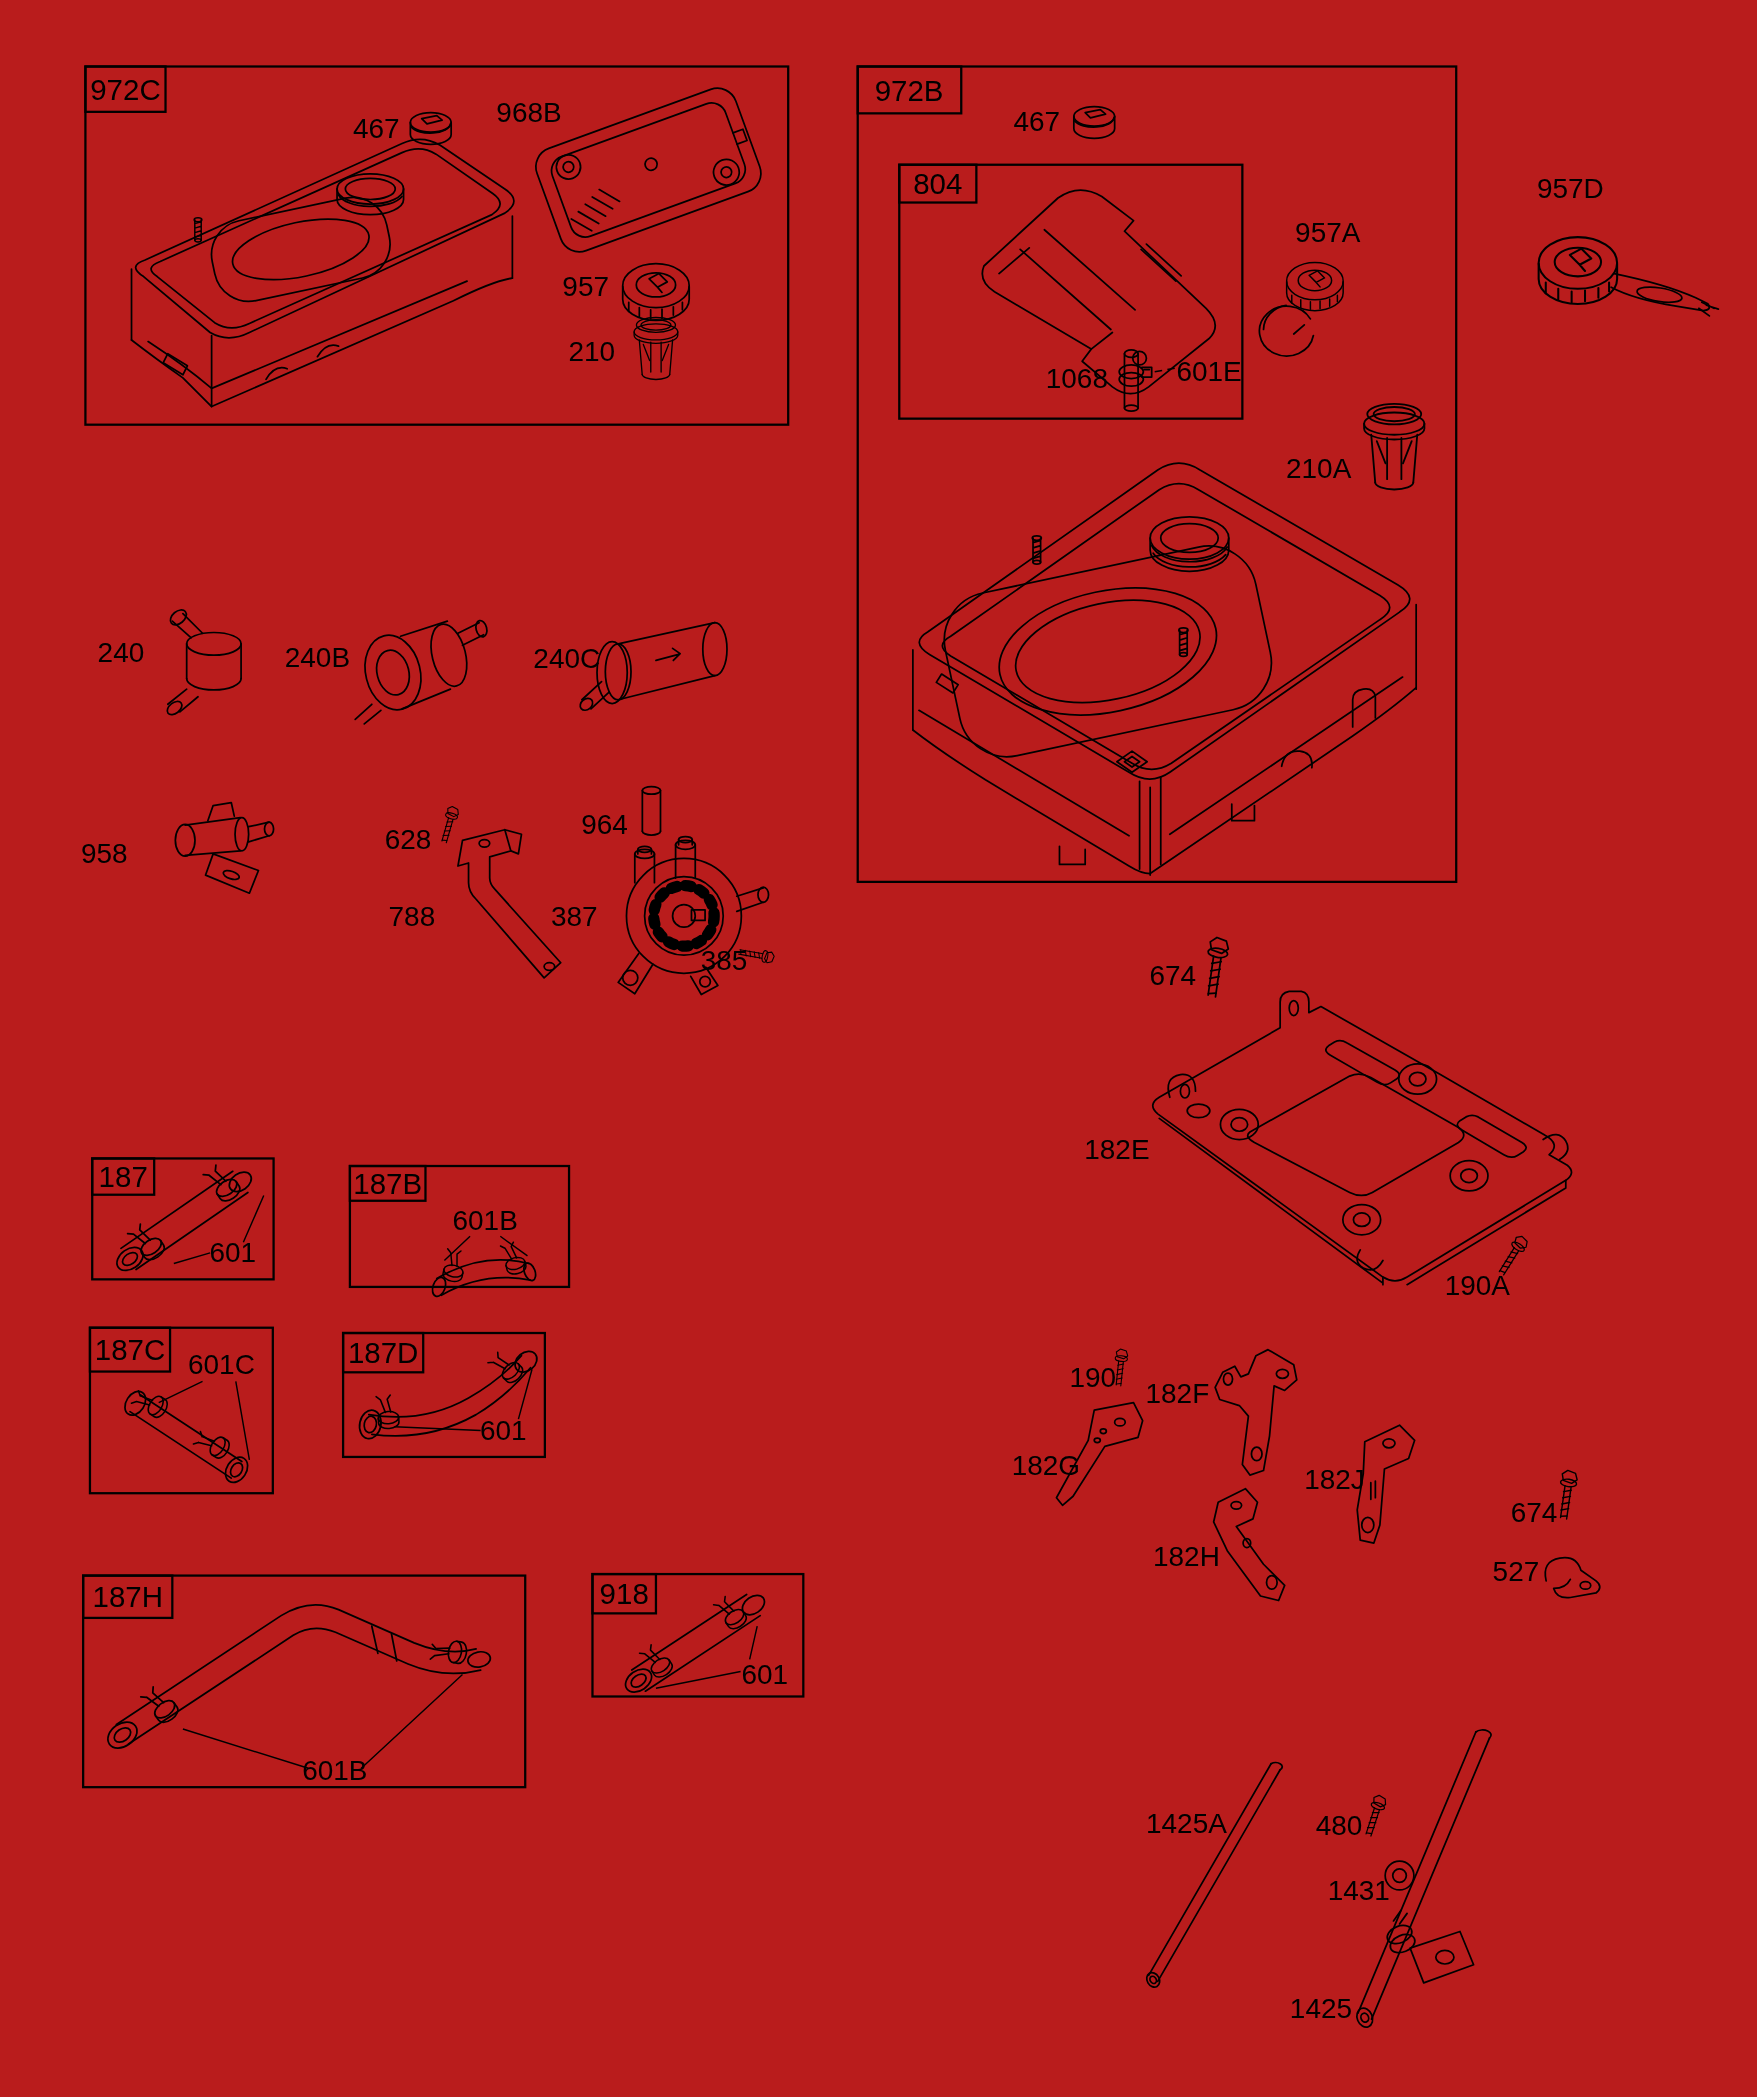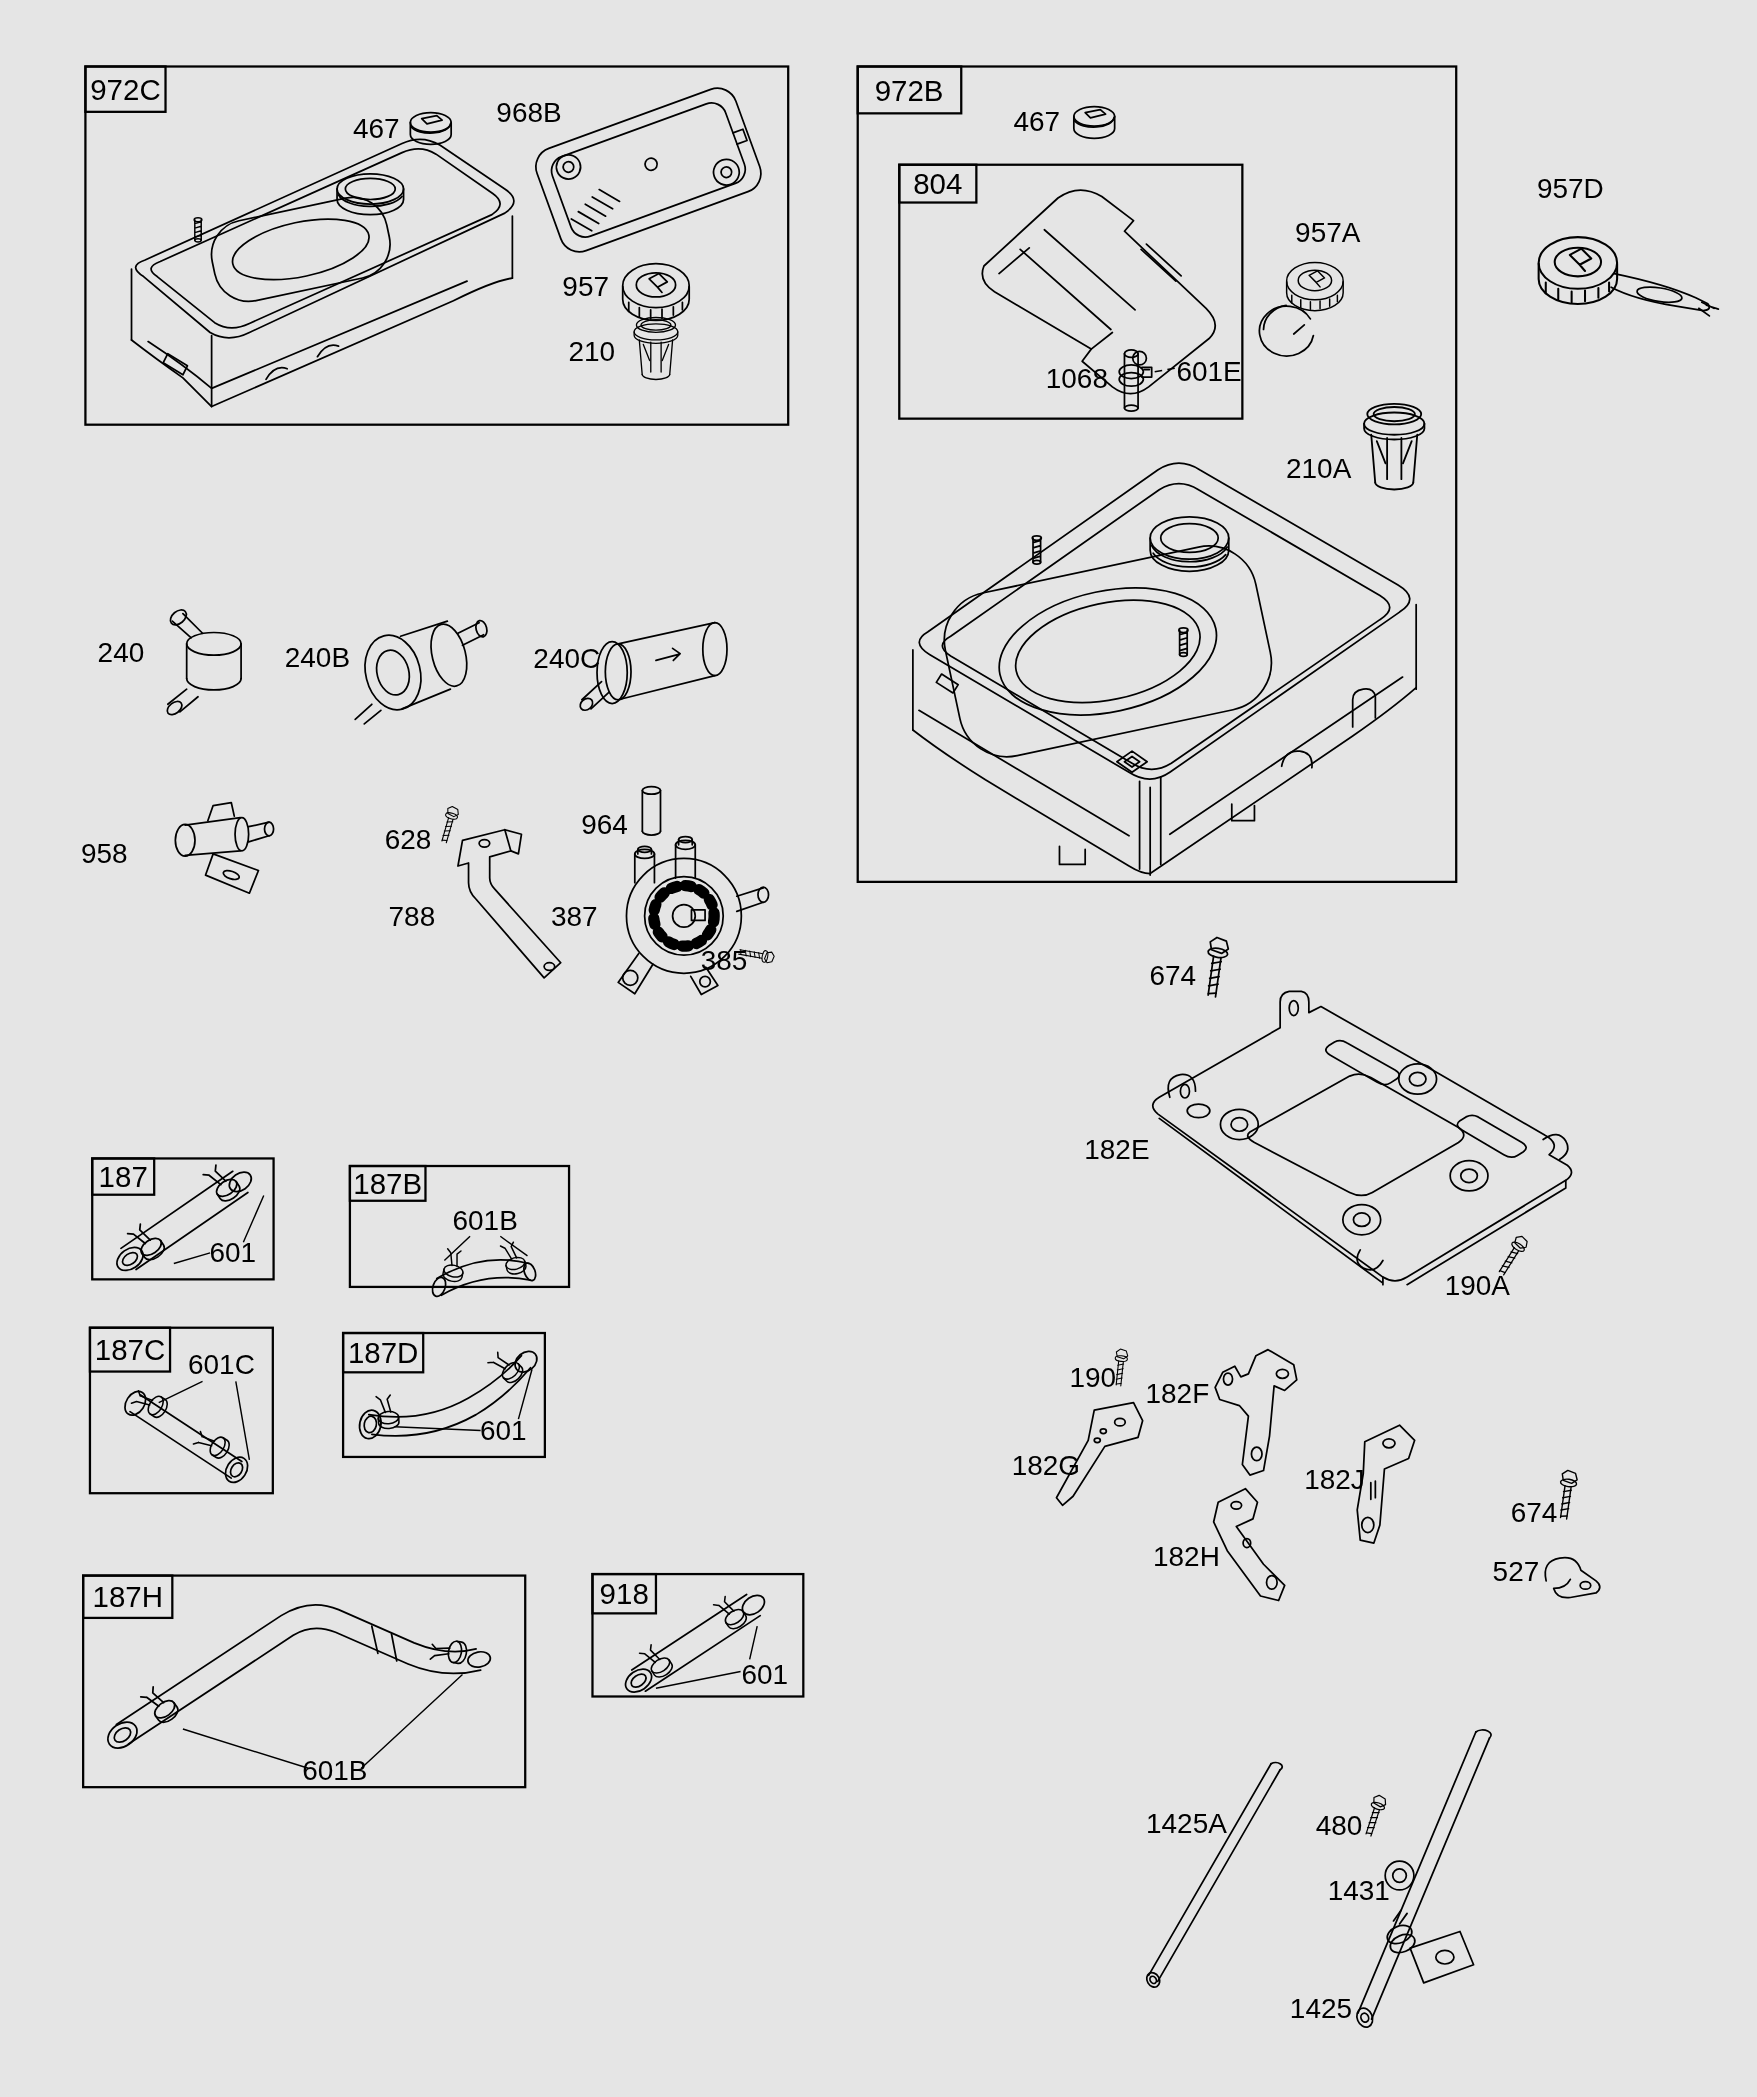--- a/index.html
+++ b/index.html
@@ -1,16 +1,16 @@
 <!DOCTYPE html>
 <html style="font-size:12px"><head>
 <meta charset="utf-8">
 <style>
   html,body{margin:0;padding:0;background:#ffffff;}
-  .canvas{position:relative;width:1757px;height:2097px;background:#e5e5e5;overflow:hidden;}
+  .canvas{position:relative;width:1757px;height:2097px;background:#b91c1c;overflow:hidden;}
   svg{display:block;}
   svg text{font-family:"Liberation Sans",sans-serif;font-size:37px;fill:#000;}
   .tablbl{font-size:39px;}
   .ink{stroke:#000;fill:none;stroke-width:2.3;stroke-linecap:round;stroke-linejoin:round;}
   .box{stroke:#000;fill:none;stroke-width:3;}
   .thin{stroke:#000;fill:none;stroke-width:1.9;}
   .dash{stroke-dasharray:10 7;}
   .teeth{stroke:#000;fill:none;stroke-width:15;stroke-dasharray:8 11;}
 </style>
 </head>

